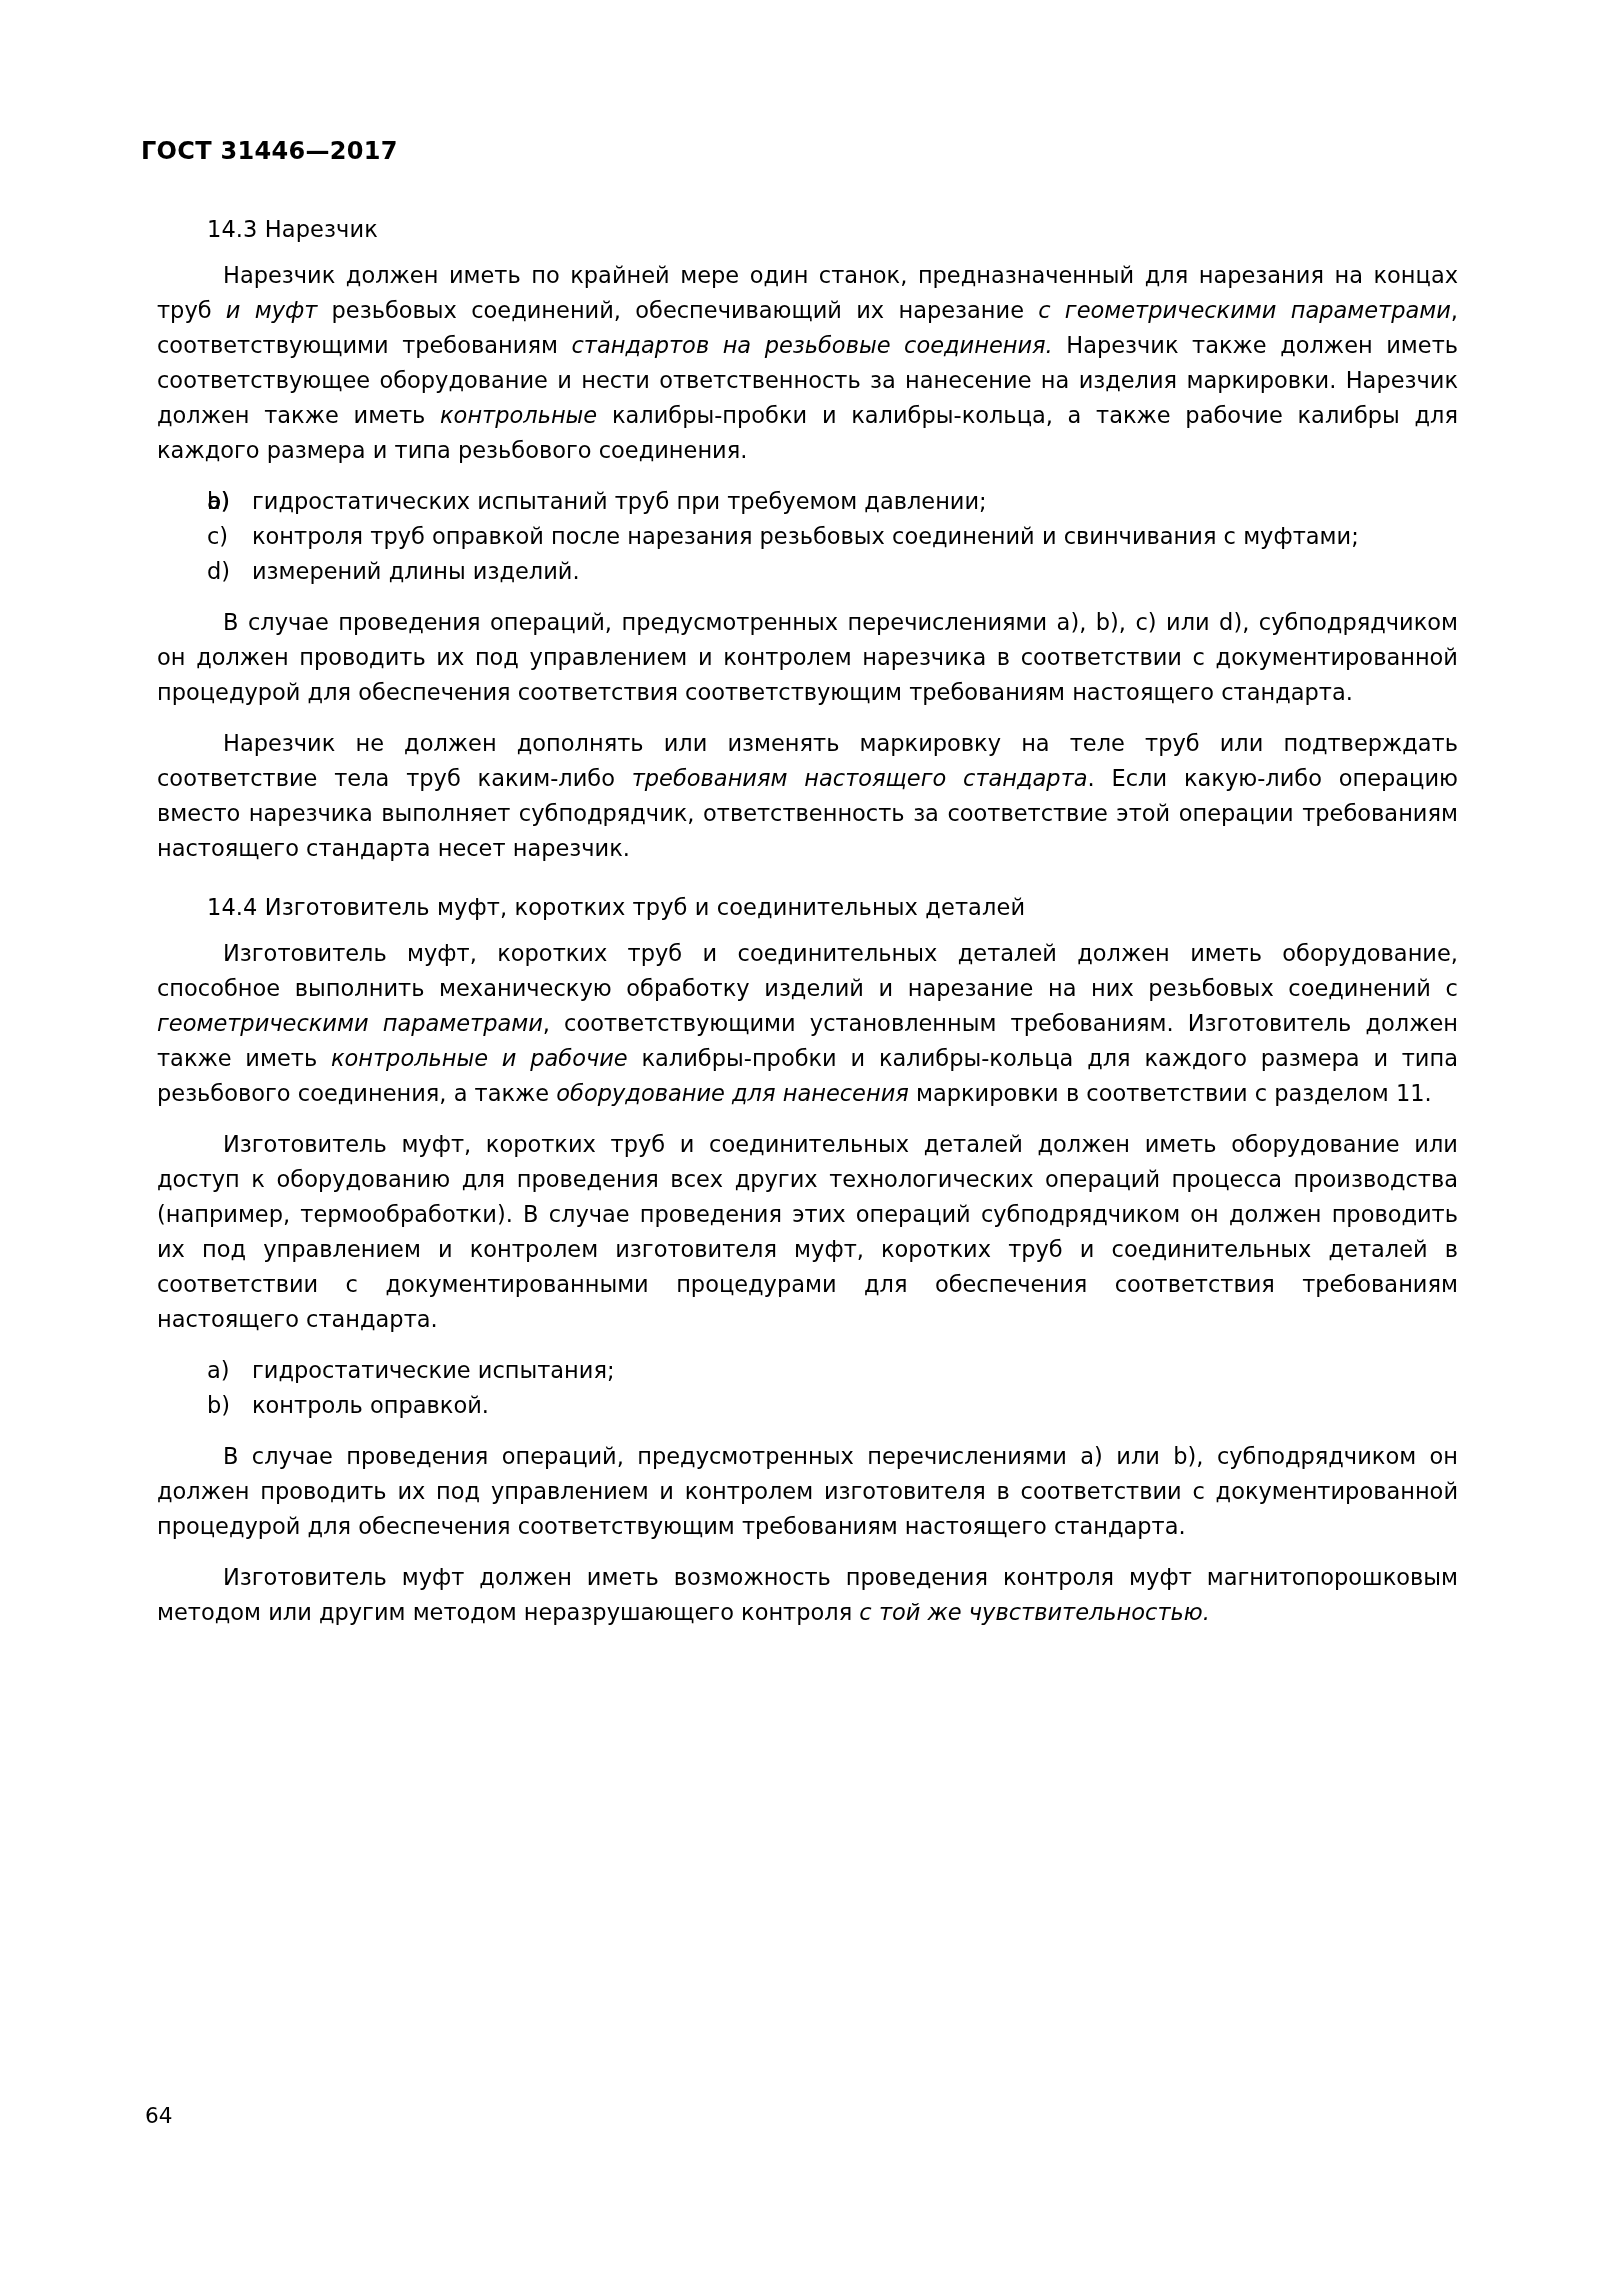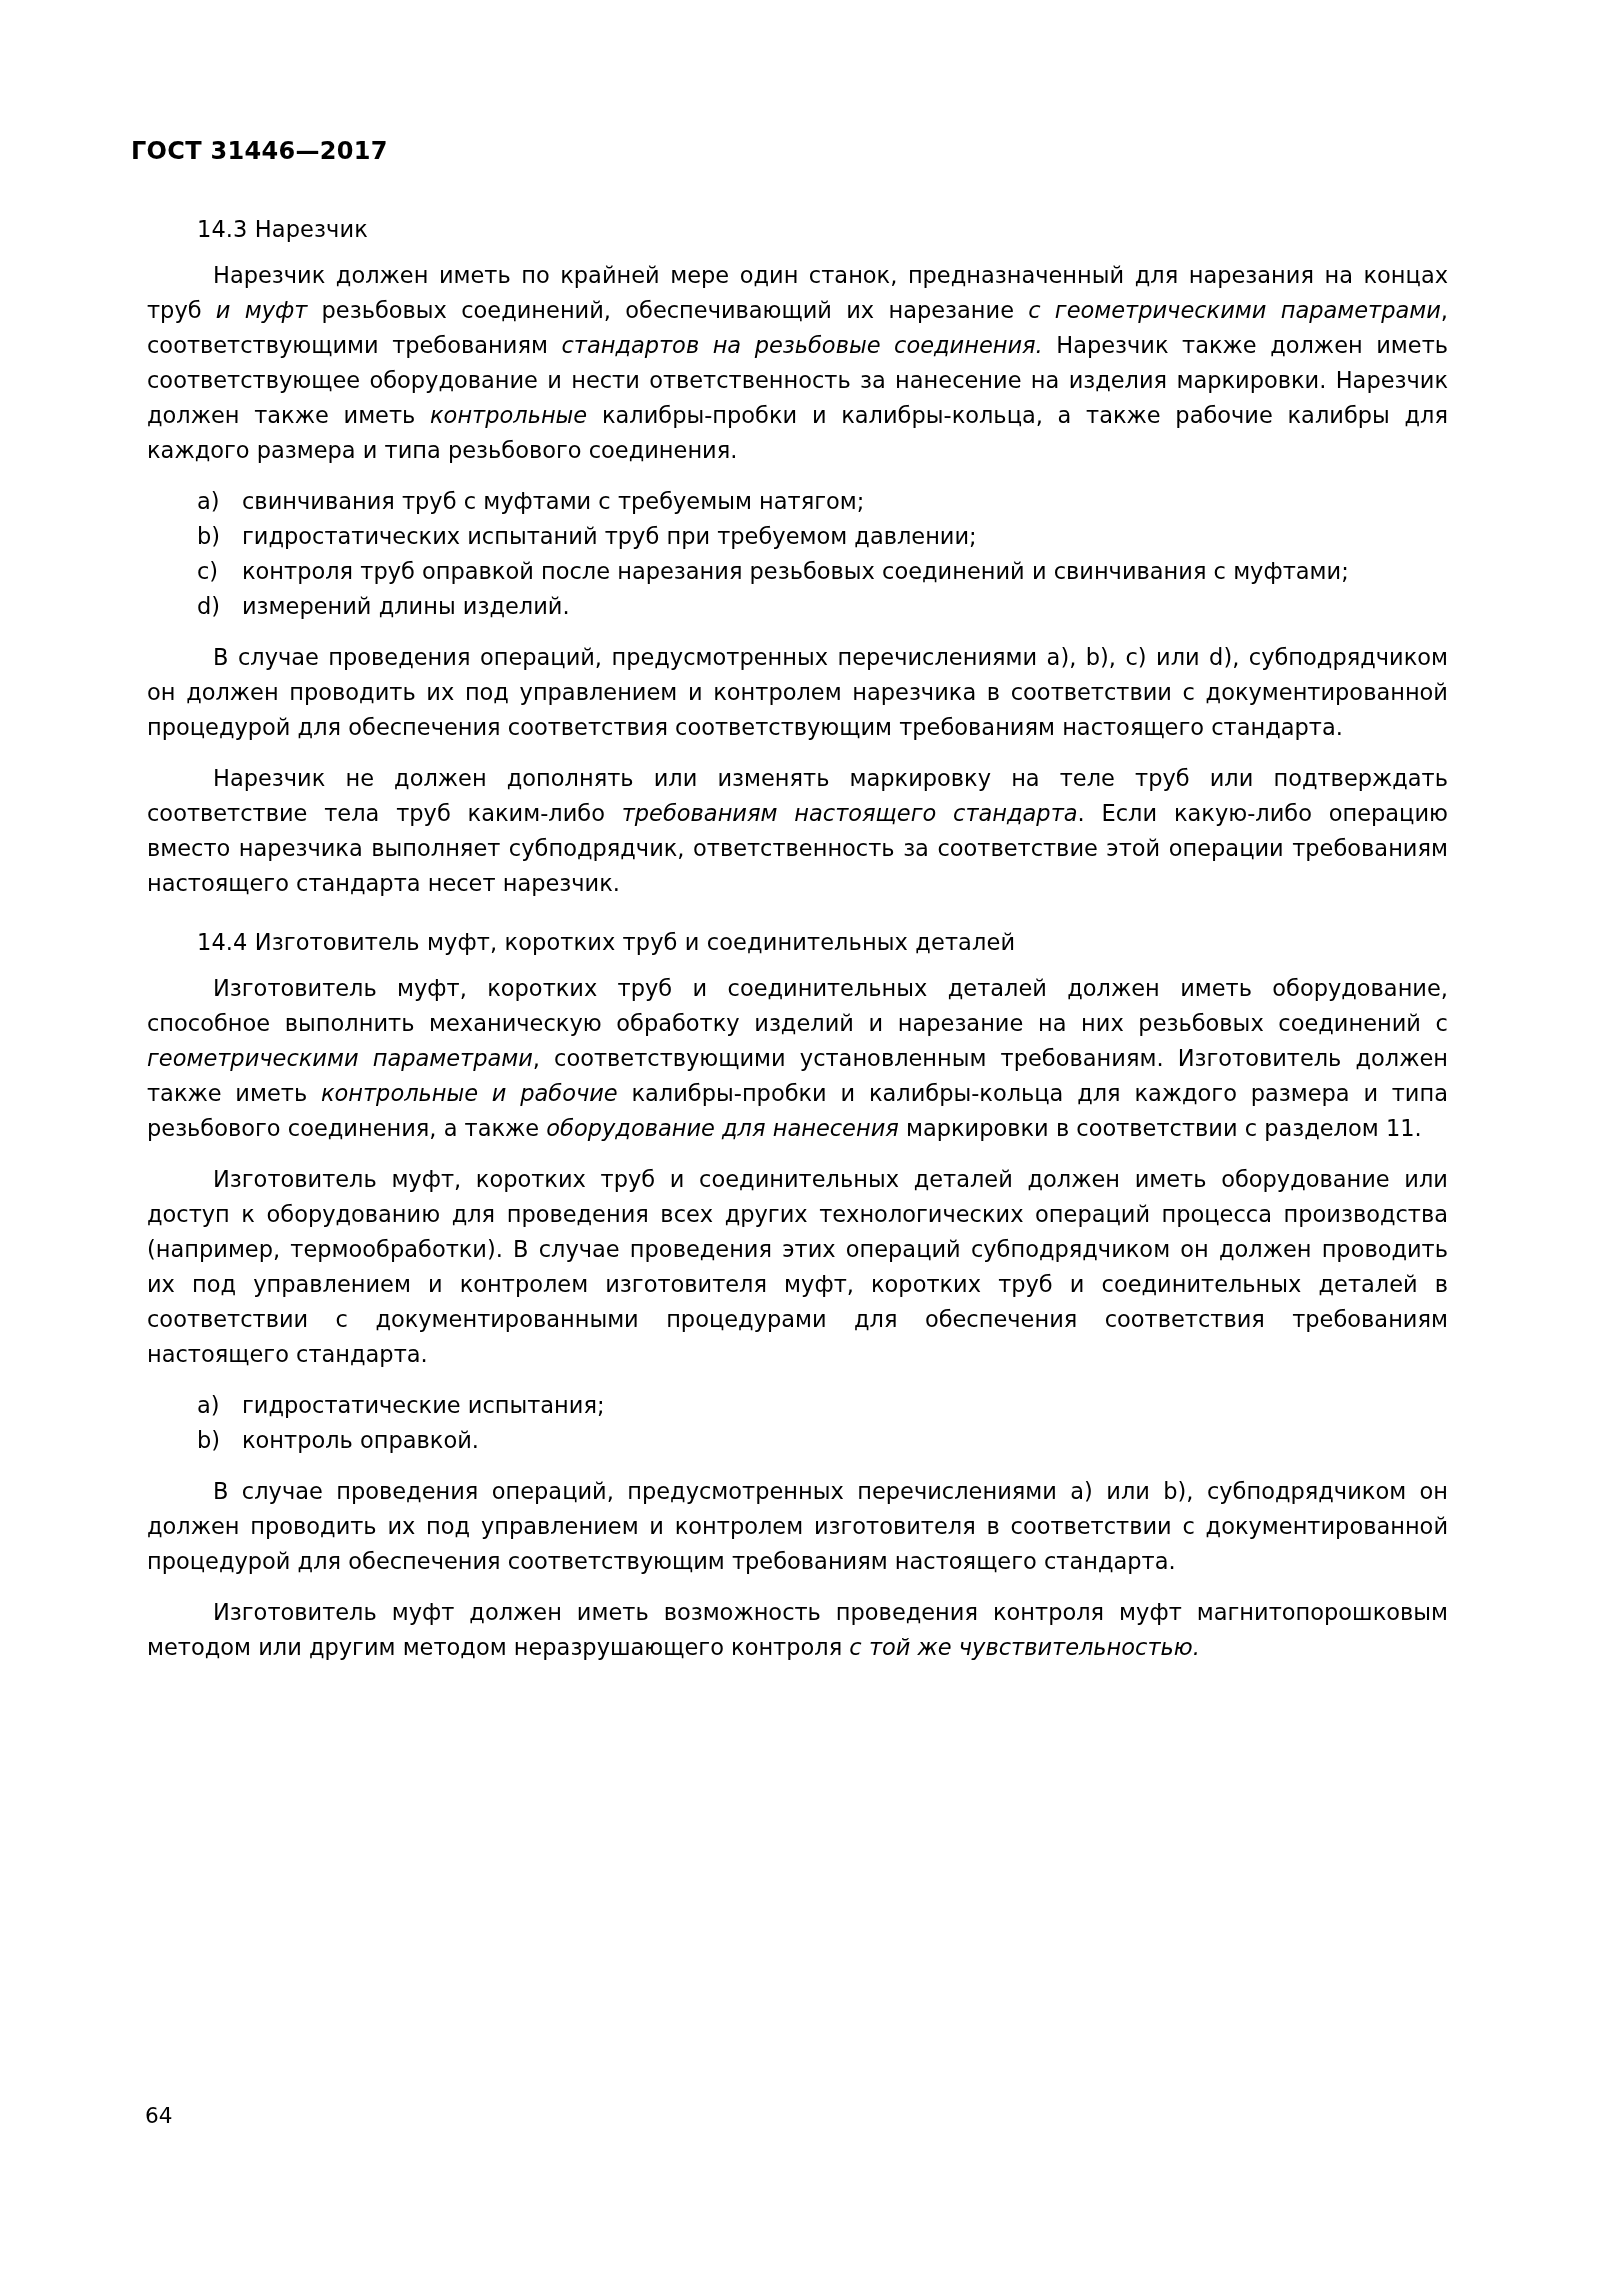--- a/index.html
+++ b/index.html
@@ -14,21 +14,21 @@
   .page {
     position: relative;
     width: 1620px;
     height: 2293px;
     margin: 0 auto;
     background: #ffffff;
     overflow: hidden;
   }
   .content {
     position: absolute;
-    left: 131px;
+    left: 141px;
     top: 137px;
     width: 1333px;
   }
   .doc-header {
     font-size: 24px;
     font-weight: bold;
     letter-spacing: 0.3px;
     margin-bottom: 51px;
   }
   h2.section-title {
@@ -84,21 +84,21 @@
   <div class="content">
 
     <div class="doc-header">ГОСТ 31446—2017</div>
 
     <h2 class="section-title">14.3 Нарезчик</h2>
 
     <p class="para">Нарезчик должен иметь по крайней мере один станок, предназначенный для нарезания на концах труб <i>и муфт</i> резьбовых соединений, обеспечивающий их нарезание <i>с геометрическими параметрами</i>, соответствующими требованиям <i>стандартов на резьбовые соединения.</i> Нарезчик также должен иметь соответствующее оборудование и нести ответственность за нанесение на изделия маркировки. Нарезчик должен также иметь <i>контрольные</i> калибры-пробки и калибры-кольца, а также рабочие калибры для каждого размера и типа резьбового соединения.</p>
 
 
     <ul class="items">
-      <li><span class="marker">a)</span><span>свинчивания труб с муфтами с требуемым натягом;</span></li>
+      <li><span class="marker">a)</span></li>
       <li><span class="marker">b)</span><span>гидростатических испытаний труб при требуемом давлении;</span></li>
       <li><span class="marker">c)</span><span>контроля труб оправкой после нарезания резьбовых соединений и свинчивания с муфтами;</span></li>
       <li><span class="marker">d)</span><span>измерений длины изделий.</span></li>
     </ul>
 
     <p class="para">В случае проведения операций, предусмотренных перечислениями a), b), c) или d), субподрядчиком он должен проводить их под управлением и контролем нарезчика в соответствии с документированной процедурой для обеспечения соответствия соответствующим требованиям настоящего стандарта.</p>
 
     <p class="para">Нарезчик не должен дополнять или изменять маркировку на теле труб или подтверждать соответствие тела труб каким-либо <i>требованиям настоящего стандарта</i>. Если какую-либо операцию вместо нарезчика выполняет субподрядчик, ответственность за соответствие этой операции требованиям настоящего стандарта несет нарезчик.</p>
 
     <h2 class="section-title second">14.4 Изготовитель муфт, коротких труб и соединительных деталей</h2>

